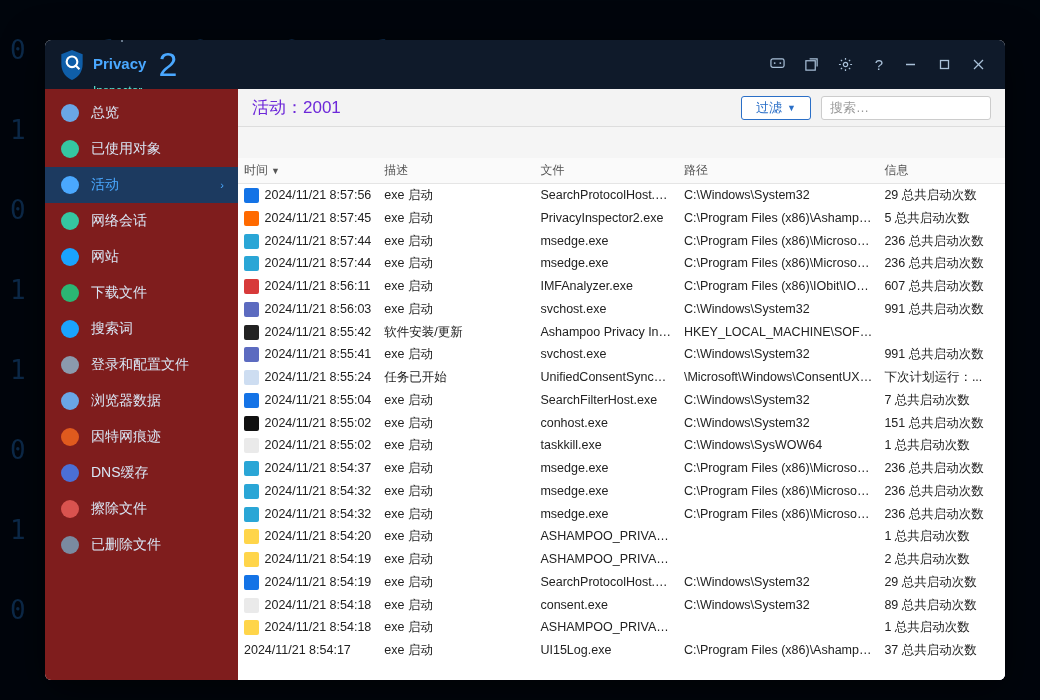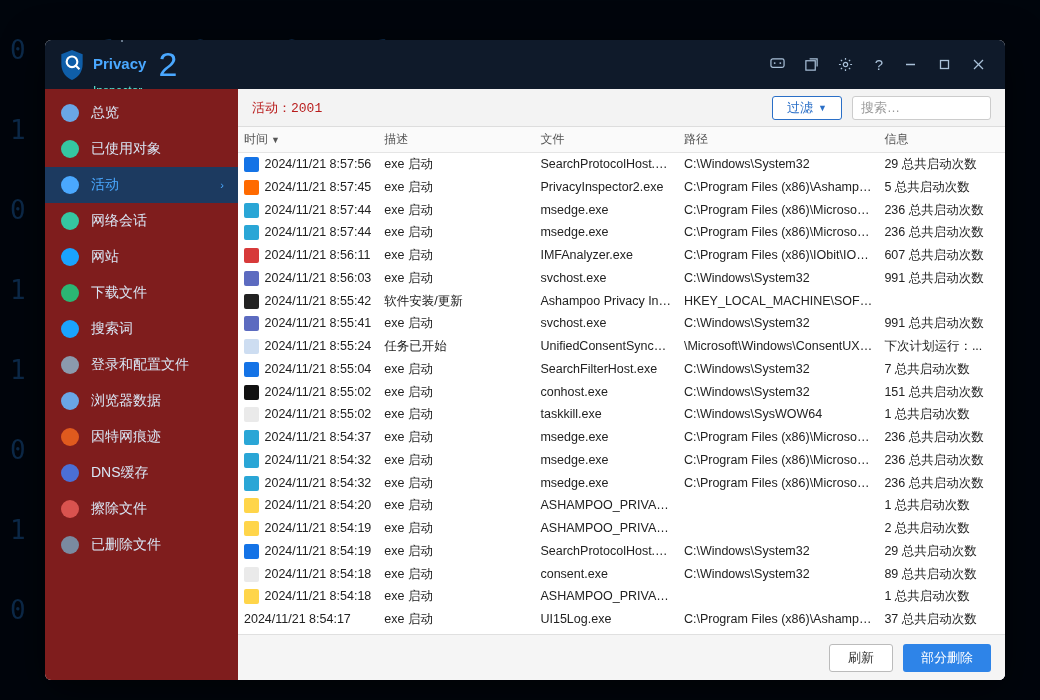--- a/index.html
+++ b/index.html
@@ -61,27 +61,27 @@
 }
 .side-item.active { background:#1c3a60; color:#4aa8ff; }
 .side-icon { width:18px; height:18px; display:flex; align-items:center; justify-content:center; border-radius:50%; font-size:11px; color:#fff;}
 .side-chevron { position:absolute; right:14px; color:#4aa8ff; font-size:11px;}
 
 .main { flex:1; display:flex; flex-direction:column; background:#f5f5f5; min-width:0;}
 .toolbar {
   height:38px; display:flex; align-items:center; padding:0 14px;
   background:#f3f3f3; border-bottom:1px solid #ddd; gap:10px;
 }
-.activity-label { color:#b91c1c; font-size:13px;font-family:Liberation Mono, monospace; }
+.activity-label { color:#6d28d9; font-size:17px; }
 .tb-flex { flex:1; }
 .filter-btn { height:24px; padding:0 14px; border:1px solid #2a6fc7; border-radius:3px; background:#fff; color:#2a6fc7; font-size:13px; cursor:pointer; display:flex; align-items:center; gap:5px;}
-.search-input { height:24px; width:139px; border:1px solid #ccc; border-radius:3px; padding:0 8px; font-size:13px; color:#333;}
+.search-input { height:24px; width:170px; border:1px solid #ccc; border-radius:3px; padding:0 8px; font-size:13px; color:#333;}
 .search-input::placeholder{color:#999;}
 
-.table-wrap { flex:1; overflow:auto; background:#fff;}
+.table-wrap { flex:1; overflow:auto; background:#fff;margin-top:31px;}
 table { width:100%; border-collapse:collapse; table-layout:fixed;}
 th { text-align:left; font-weight:400; color:#555; font-size:12px; padding:4px 6px; background:#fafafa; border-bottom:1px solid #e5e5e5; position:sticky; top:0; white-space:nowrap; overflow:hidden; text-overflow:ellipsis;}
 th .sort { font-size:9px; margin-left:3px;}
 td { font-size:12.5px; color:#222; padding:2px 6px; white-space:nowrap; overflow:hidden; text-overflow:ellipsis; line-height:1.5;}
 .row-icon { width:15px; height:15px; display:inline-block; vertical-align:middle; margin-right:2px; border-radius:2px;}
 
 .footer { height:46px; display:flex; align-items:center; justify-content:flex-end; gap:10px; padding:0 14px; background:#f5f5f5; border-top:1px solid #e0e0e0;}
 .btn { height:28px; padding:0 18px; border-radius:3px; font-size:13px; cursor:pointer;}
 .btn-outline { border:1px solid #bbb; background:#fff; color:#333;}
 .btn-primary { border:none; background:#2e84e8; color:#fff;}
@@ -394,20 +394,16 @@
                 <td> 2024/11/21 8:54:17</td>
                 <td>exe 启动</td>
                 <td>UI15Log.exe</td>
                 <td>C:\Program Files (x86)\Ashampoo\As...</td>
                 <td>37 总共启动次数</td>
               </tr>
             </tbody>
         </table>
       </div>
 
-      <div class="footer">
-        <button class="btn btn-outline">刷新</button>
-        <button class="btn btn-primary">部分删除</button>
-      </div>
     </div>
   </div>
 
 </div>
 
 </body></html>

